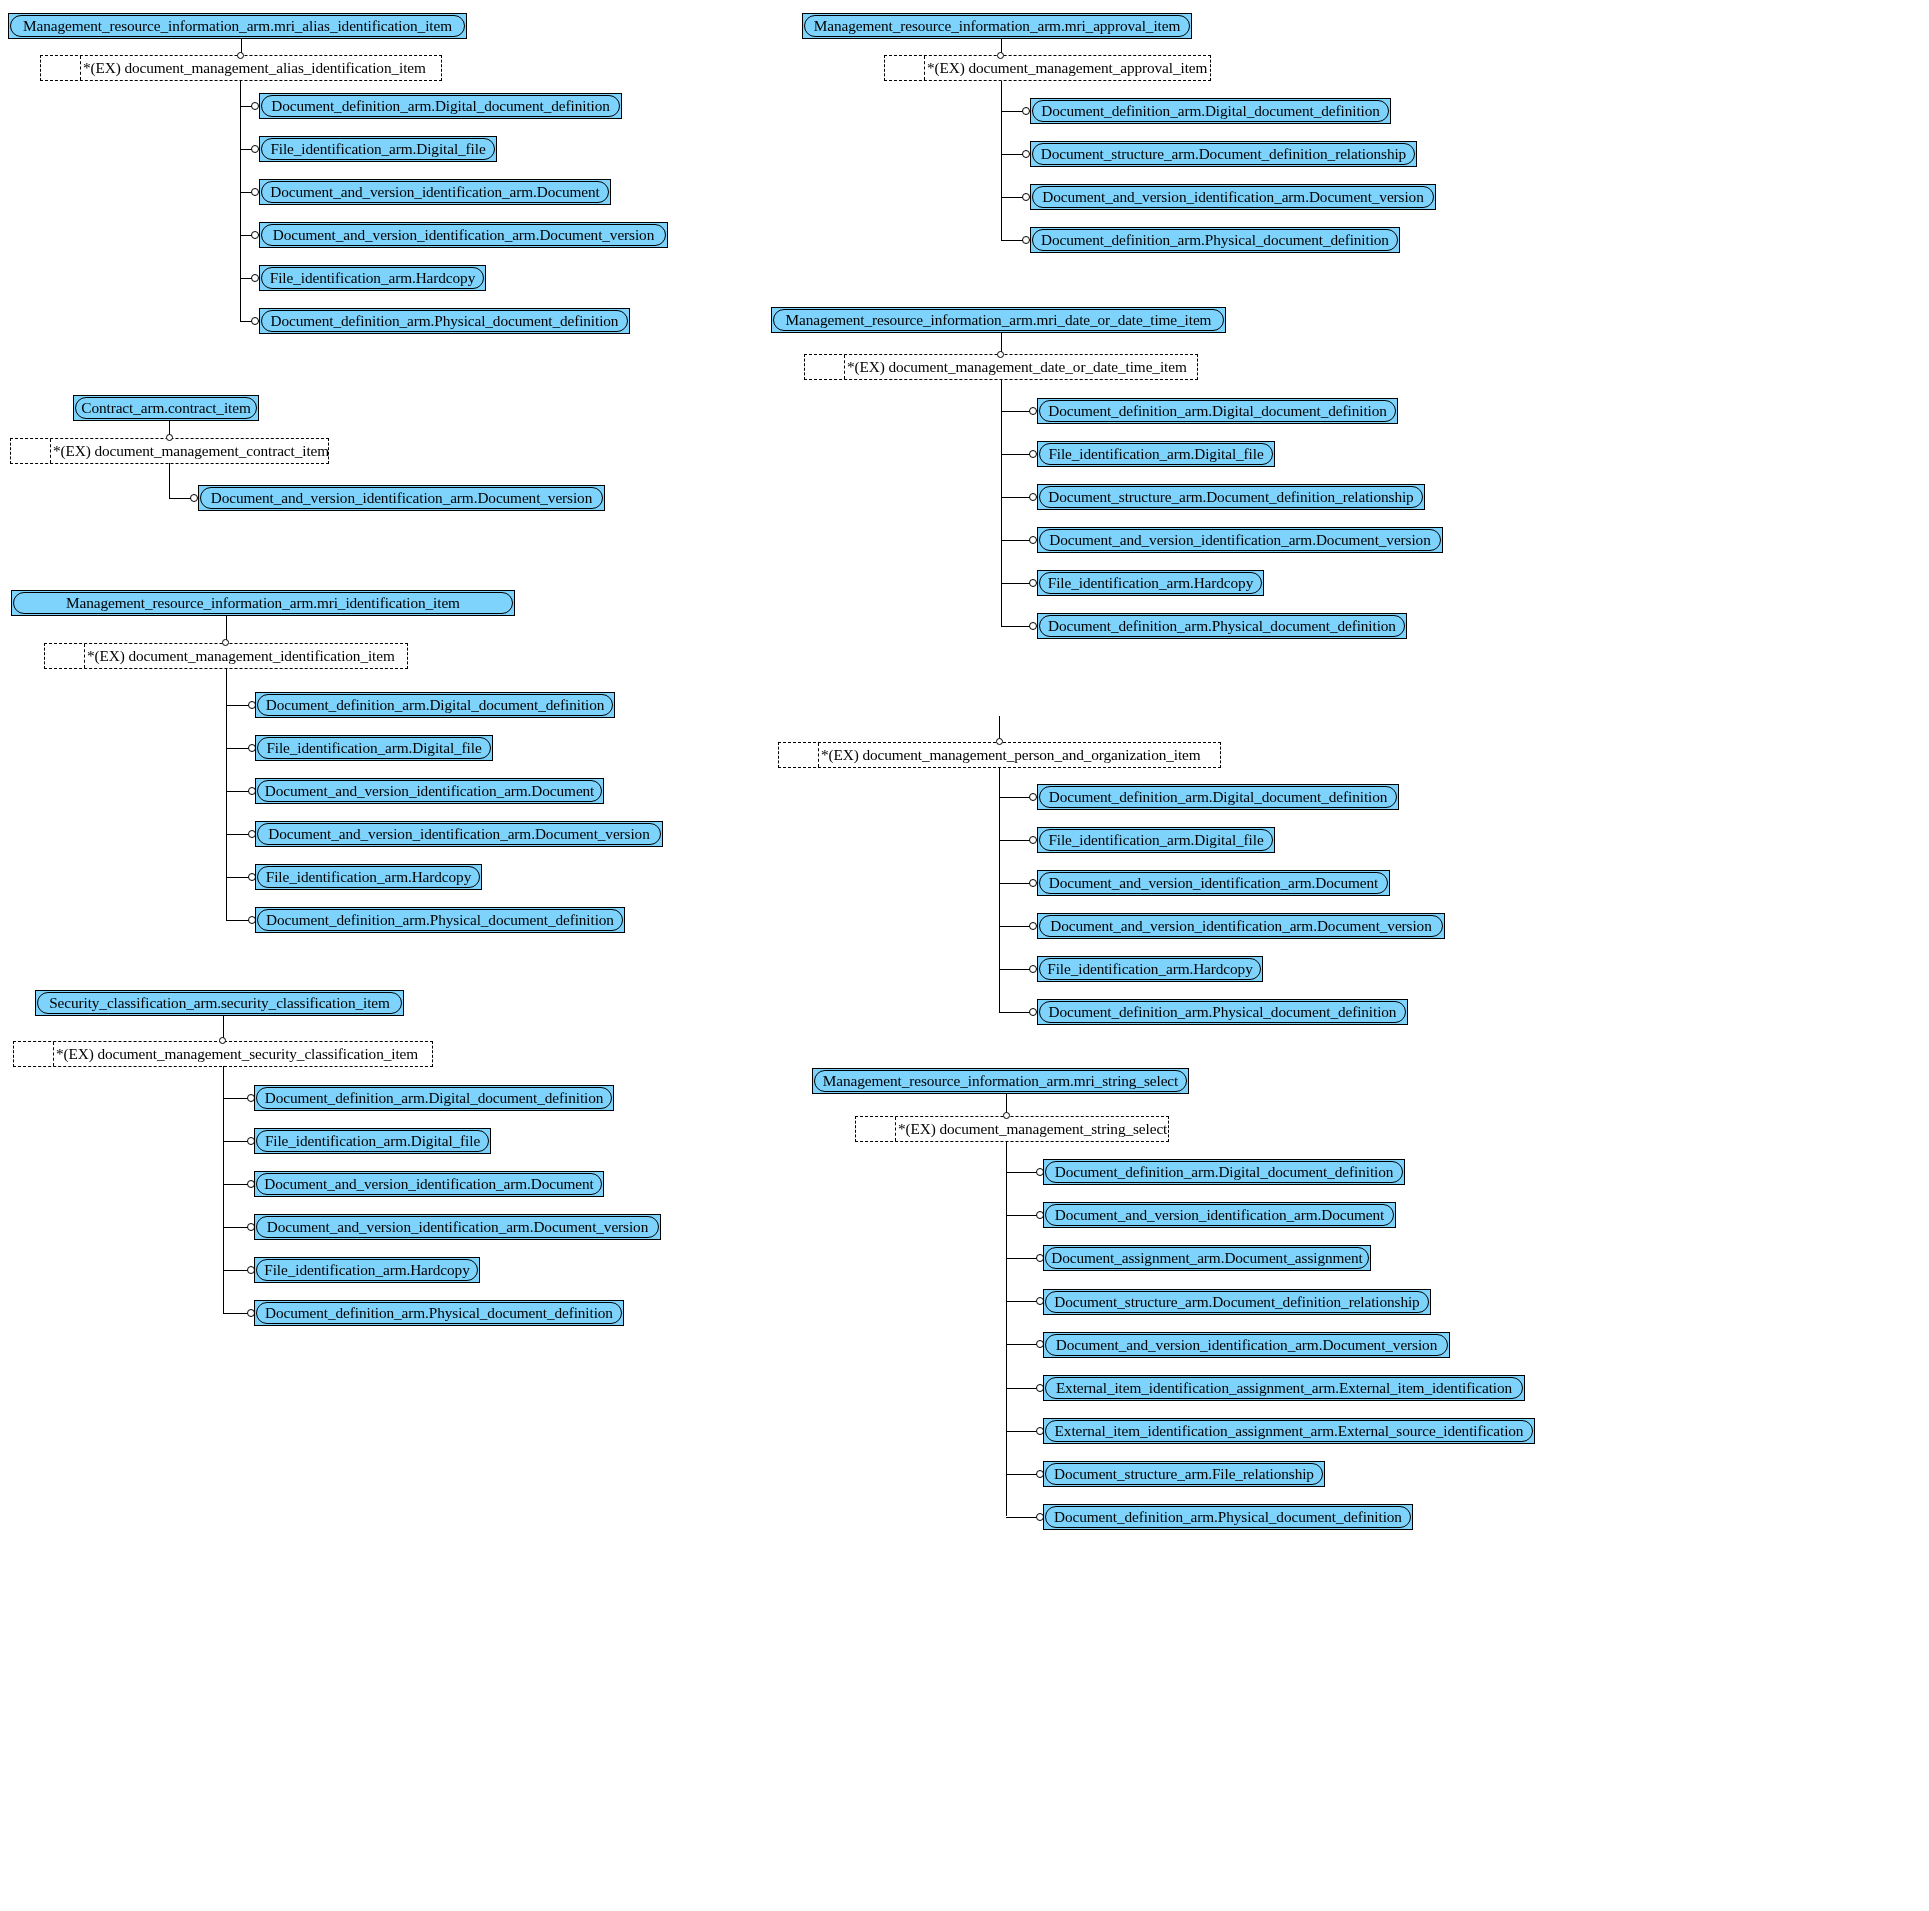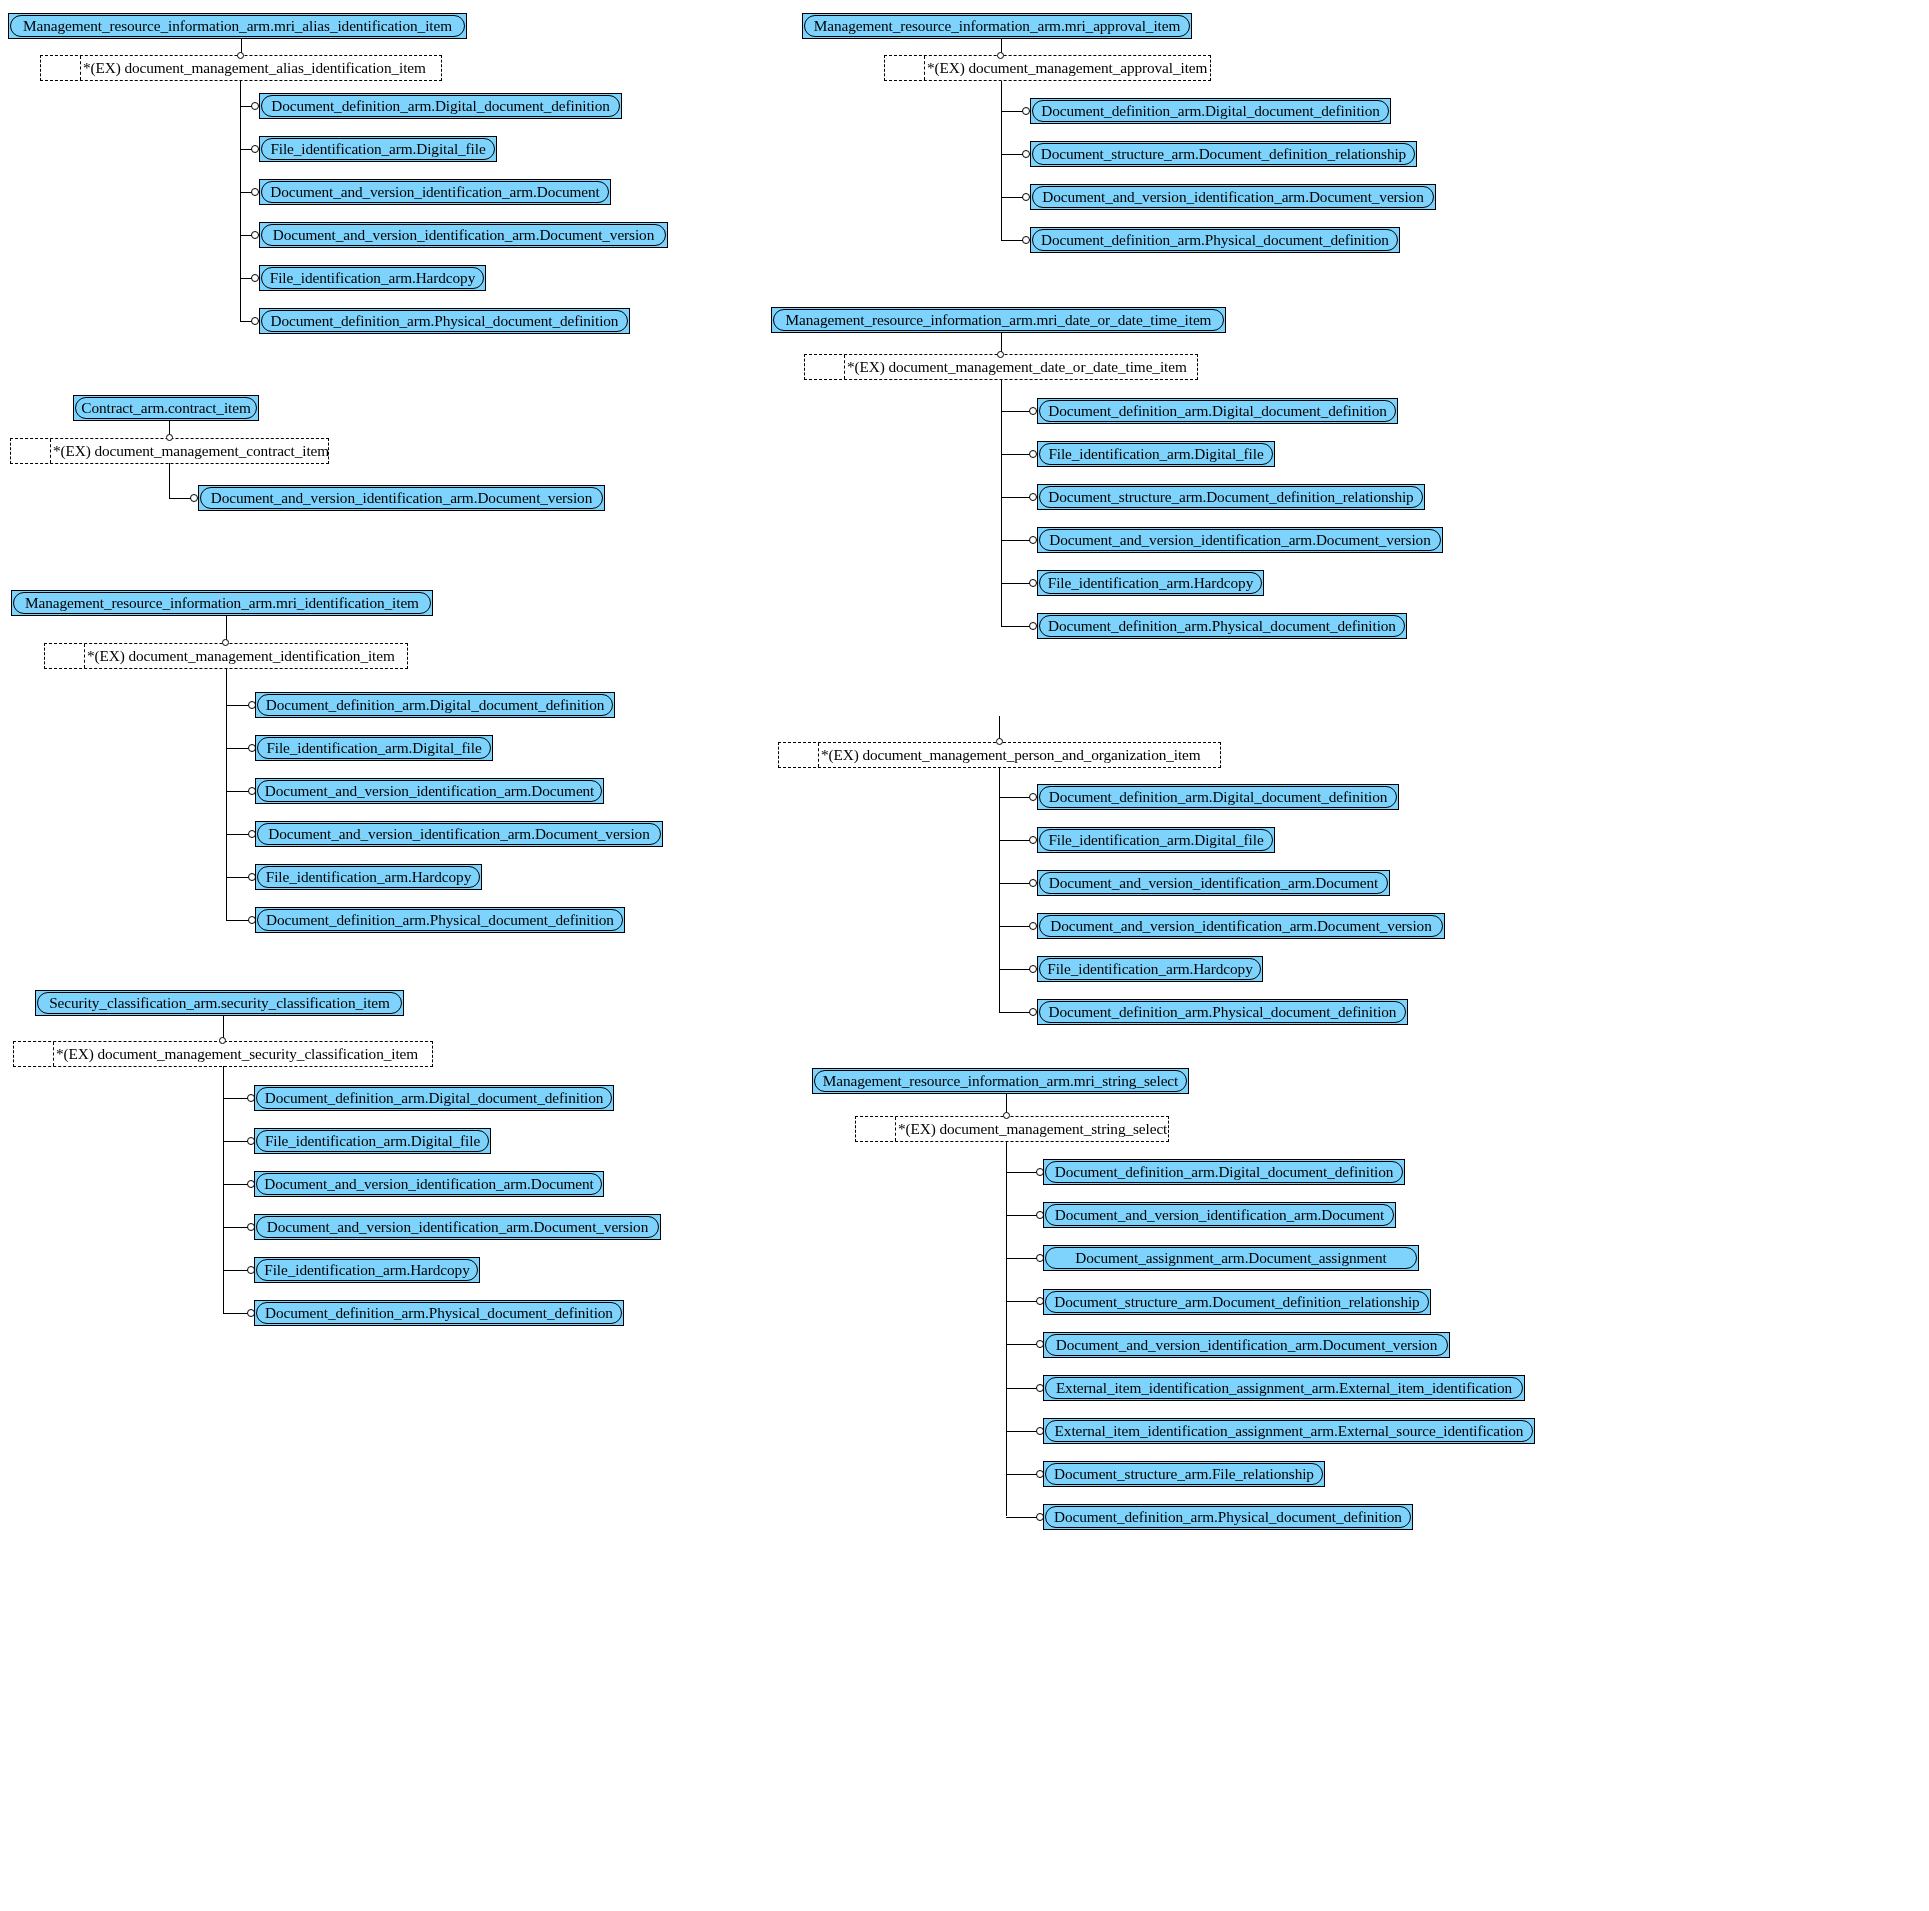--- a/index.html
+++ b/index.html
@@ -147,21 +147,21 @@
     <div class="vline" style="left: 169px; top: 421px; height: 17px;"></div>
     <div class="odot" style="left: 166px; top: 434px;"></div>
     <div class="vline" style="left: 169px; top: 463px; height: 35px;"></div>
     <div class="hline" style="left: 169px; top: 498px; width: 25px;"></div>
     <div class="arcdot" style="left: 190px; top: 494px;"></div>
     <div class="node" style="left: 198px; top: 485px; width: 407px;">
       <div class="inner">
         <span class="lbl">Document_and_version_identification_arm.Document_version</span>
       </div>
     </div>
-    <div class="node" style="left: 11px; top: 590px; width: 422px;">
+    <div class="node" style="left: 11px; top: 590px; width: 504px;">
       <div class="inner">
         <span class="lbl">Management_resource_information_arm.mri_identification_item</span>
       </div>
     </div>
     <div class="exnode" style="left: 44px; top: 643px; width: 364px;">
       <div class="exslot"></div>
       <div class="lbl">*(EX) document_management_identification_item</div>
     </div>
     <div class="vline" style="left: 226px; top: 616px; height: 27px;"></div>
     <div class="odot" style="left: 222px; top: 639px;"></div>
@@ -426,21 +426,21 @@
     </div>
     <div class="hline" style="left: 1006px; top: 1215px; width: 33px;"></div>
     <div class="arcdot" style="left: 1036px; top: 1211px;"></div>
     <div class="node" style="left: 1043px; top: 1202px; width: 353px;">
       <div class="inner">
         <span class="lbl">Document_and_version_identification_arm.Document</span>
       </div>
     </div>
     <div class="hline" style="left: 1006px; top: 1258px; width: 33px;"></div>
     <div class="arcdot" style="left: 1036px; top: 1254px;"></div>
-    <div class="node" style="left: 1043px; top: 1245px; width: 376px;">
+    <div class="node" style="left: 1043px; top: 1245px; width: 328px;">
       <div class="inner">
         <span class="lbl">Document_assignment_arm.Document_assignment</span>
       </div>
     </div>
     <div class="hline" style="left: 1006px; top: 1301px; width: 33px;"></div>
     <div class="arcdot" style="left: 1036px; top: 1297px;"></div>
     <div class="node" style="left: 1043px; top: 1289px; width: 388px;">
       <div class="inner">
         <span class="lbl">Document_structure_arm.Document_definition_relationship</span>
       </div>

